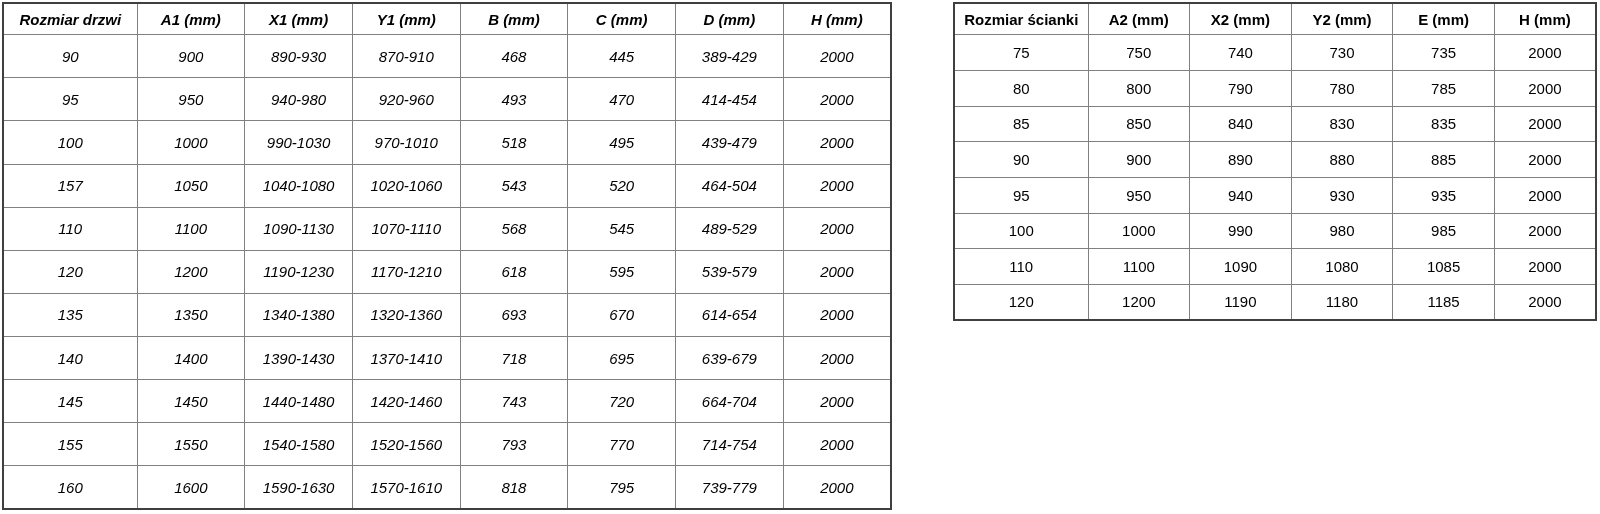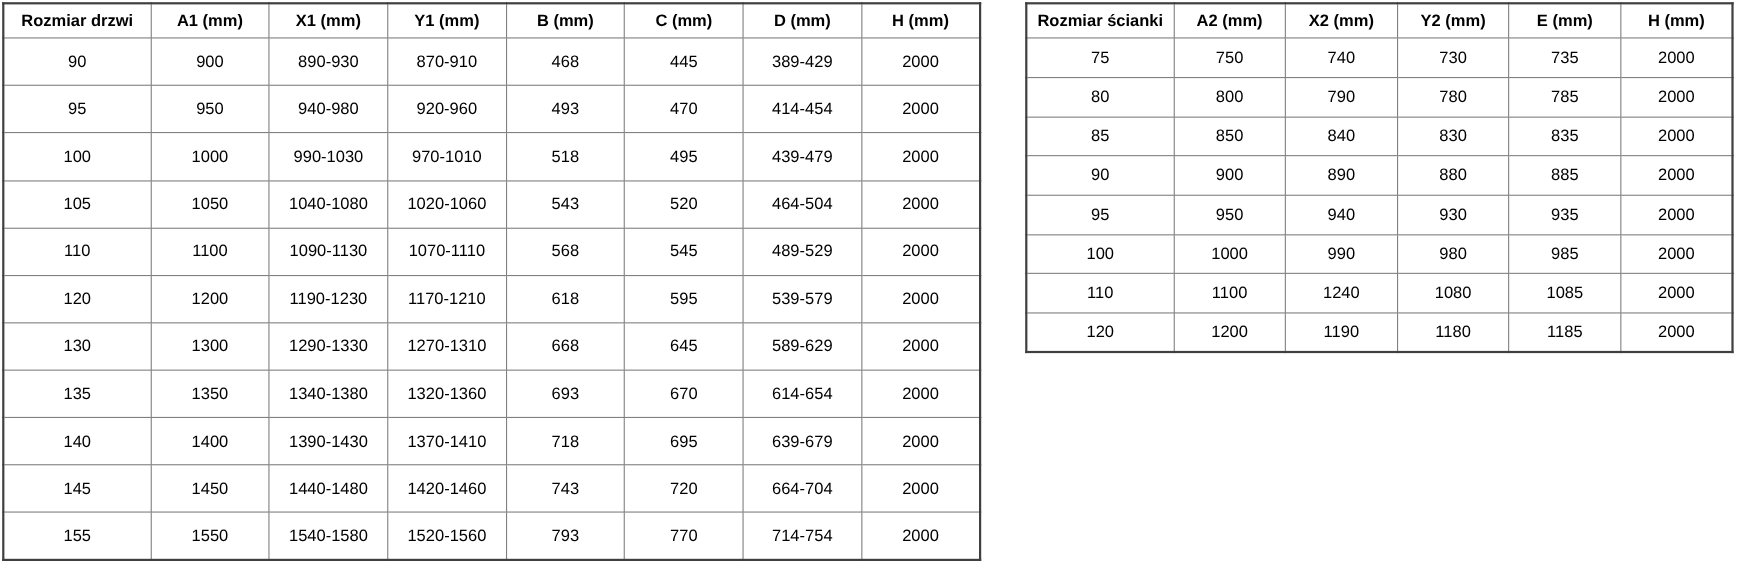--- a/index.html
+++ b/index.html
@@ -36,23 +36,24 @@
     font-weight: 700;
   }
   .spec-table tr {
     height: 31.75px;
   }
   #door-table {
     left: 2px;
     top: 2px;
     width: 890px;
     height: 508px;
+    font-style: italic;
   }
   #wall-table {
-    left: 932px;
+    left: 953px;
     top: 2px;
     width: 644px;
     height: 319px;
   }
   col.size-col {
     width: 134px;
   }
 </style>
 </head>
 <body>
@@ -105,21 +106,21 @@
         <td>100</td>
         <td>1000</td>
         <td>990-1030</td>
         <td>970-1010</td>
         <td>518</td>
         <td>495</td>
         <td>439-479</td>
         <td>2000</td>
       </tr>
       <tr>
-        <td>105</td>
+        <td>157</td>
         <td>1050</td>
         <td>1040-1080</td>
         <td>1020-1060</td>
         <td>543</td>
         <td>520</td>
         <td>464-504</td>
         <td>2000</td>
       </tr>
       <tr>
         <td>110</td>
@@ -135,30 +136,20 @@
         <td>120</td>
         <td>1200</td>
         <td>1190-1230</td>
         <td>1170-1210</td>
         <td>618</td>
         <td>595</td>
         <td>539-579</td>
         <td>2000</td>
       </tr>
       <tr>
-        <td>130</td>
-        <td>1300</td>
-        <td>1290-1330</td>
-        <td>1270-1310</td>
-        <td>668</td>
-        <td>645</td>
-        <td>589-629</td>
-        <td>2000</td>
-      </tr>
-      <tr>
         <td>135</td>
         <td>1350</td>
         <td>1340-1380</td>
         <td>1320-1360</td>
         <td>693</td>
         <td>670</td>
         <td>614-654</td>
         <td>2000</td>
       </tr>
       <tr>
@@ -182,20 +173,30 @@
         <td>2000</td>
       </tr>
       <tr>
         <td>155</td>
         <td>1550</td>
         <td>1540-1580</td>
         <td>1520-1560</td>
         <td>793</td>
         <td>770</td>
         <td>714-754</td>
+        <td>2000</td>
+      </tr>
+      <tr>
+        <td>160</td>
+        <td>1600</td>
+        <td>1590-1630</td>
+        <td>1570-1610</td>
+        <td>818</td>
+        <td>795</td>
+        <td>739-779</td>
         <td>2000</td>
       </tr>
     </tbody>
 </table>
 
 <table id="wall-table" class="spec-table">
   <colgroup>
     <col class="size-col">
     <col>
       <col>
@@ -258,21 +259,21 @@
         <td>100</td>
         <td>1000</td>
         <td>990</td>
         <td>980</td>
         <td>985</td>
         <td>2000</td>
       </tr>
       <tr>
         <td>110</td>
         <td>1100</td>
-        <td>1240</td>
+        <td>1090</td>
         <td>1080</td>
         <td>1085</td>
         <td>2000</td>
       </tr>
       <tr>
         <td>120</td>
         <td>1200</td>
         <td>1190</td>
         <td>1180</td>
         <td>1185</td>

